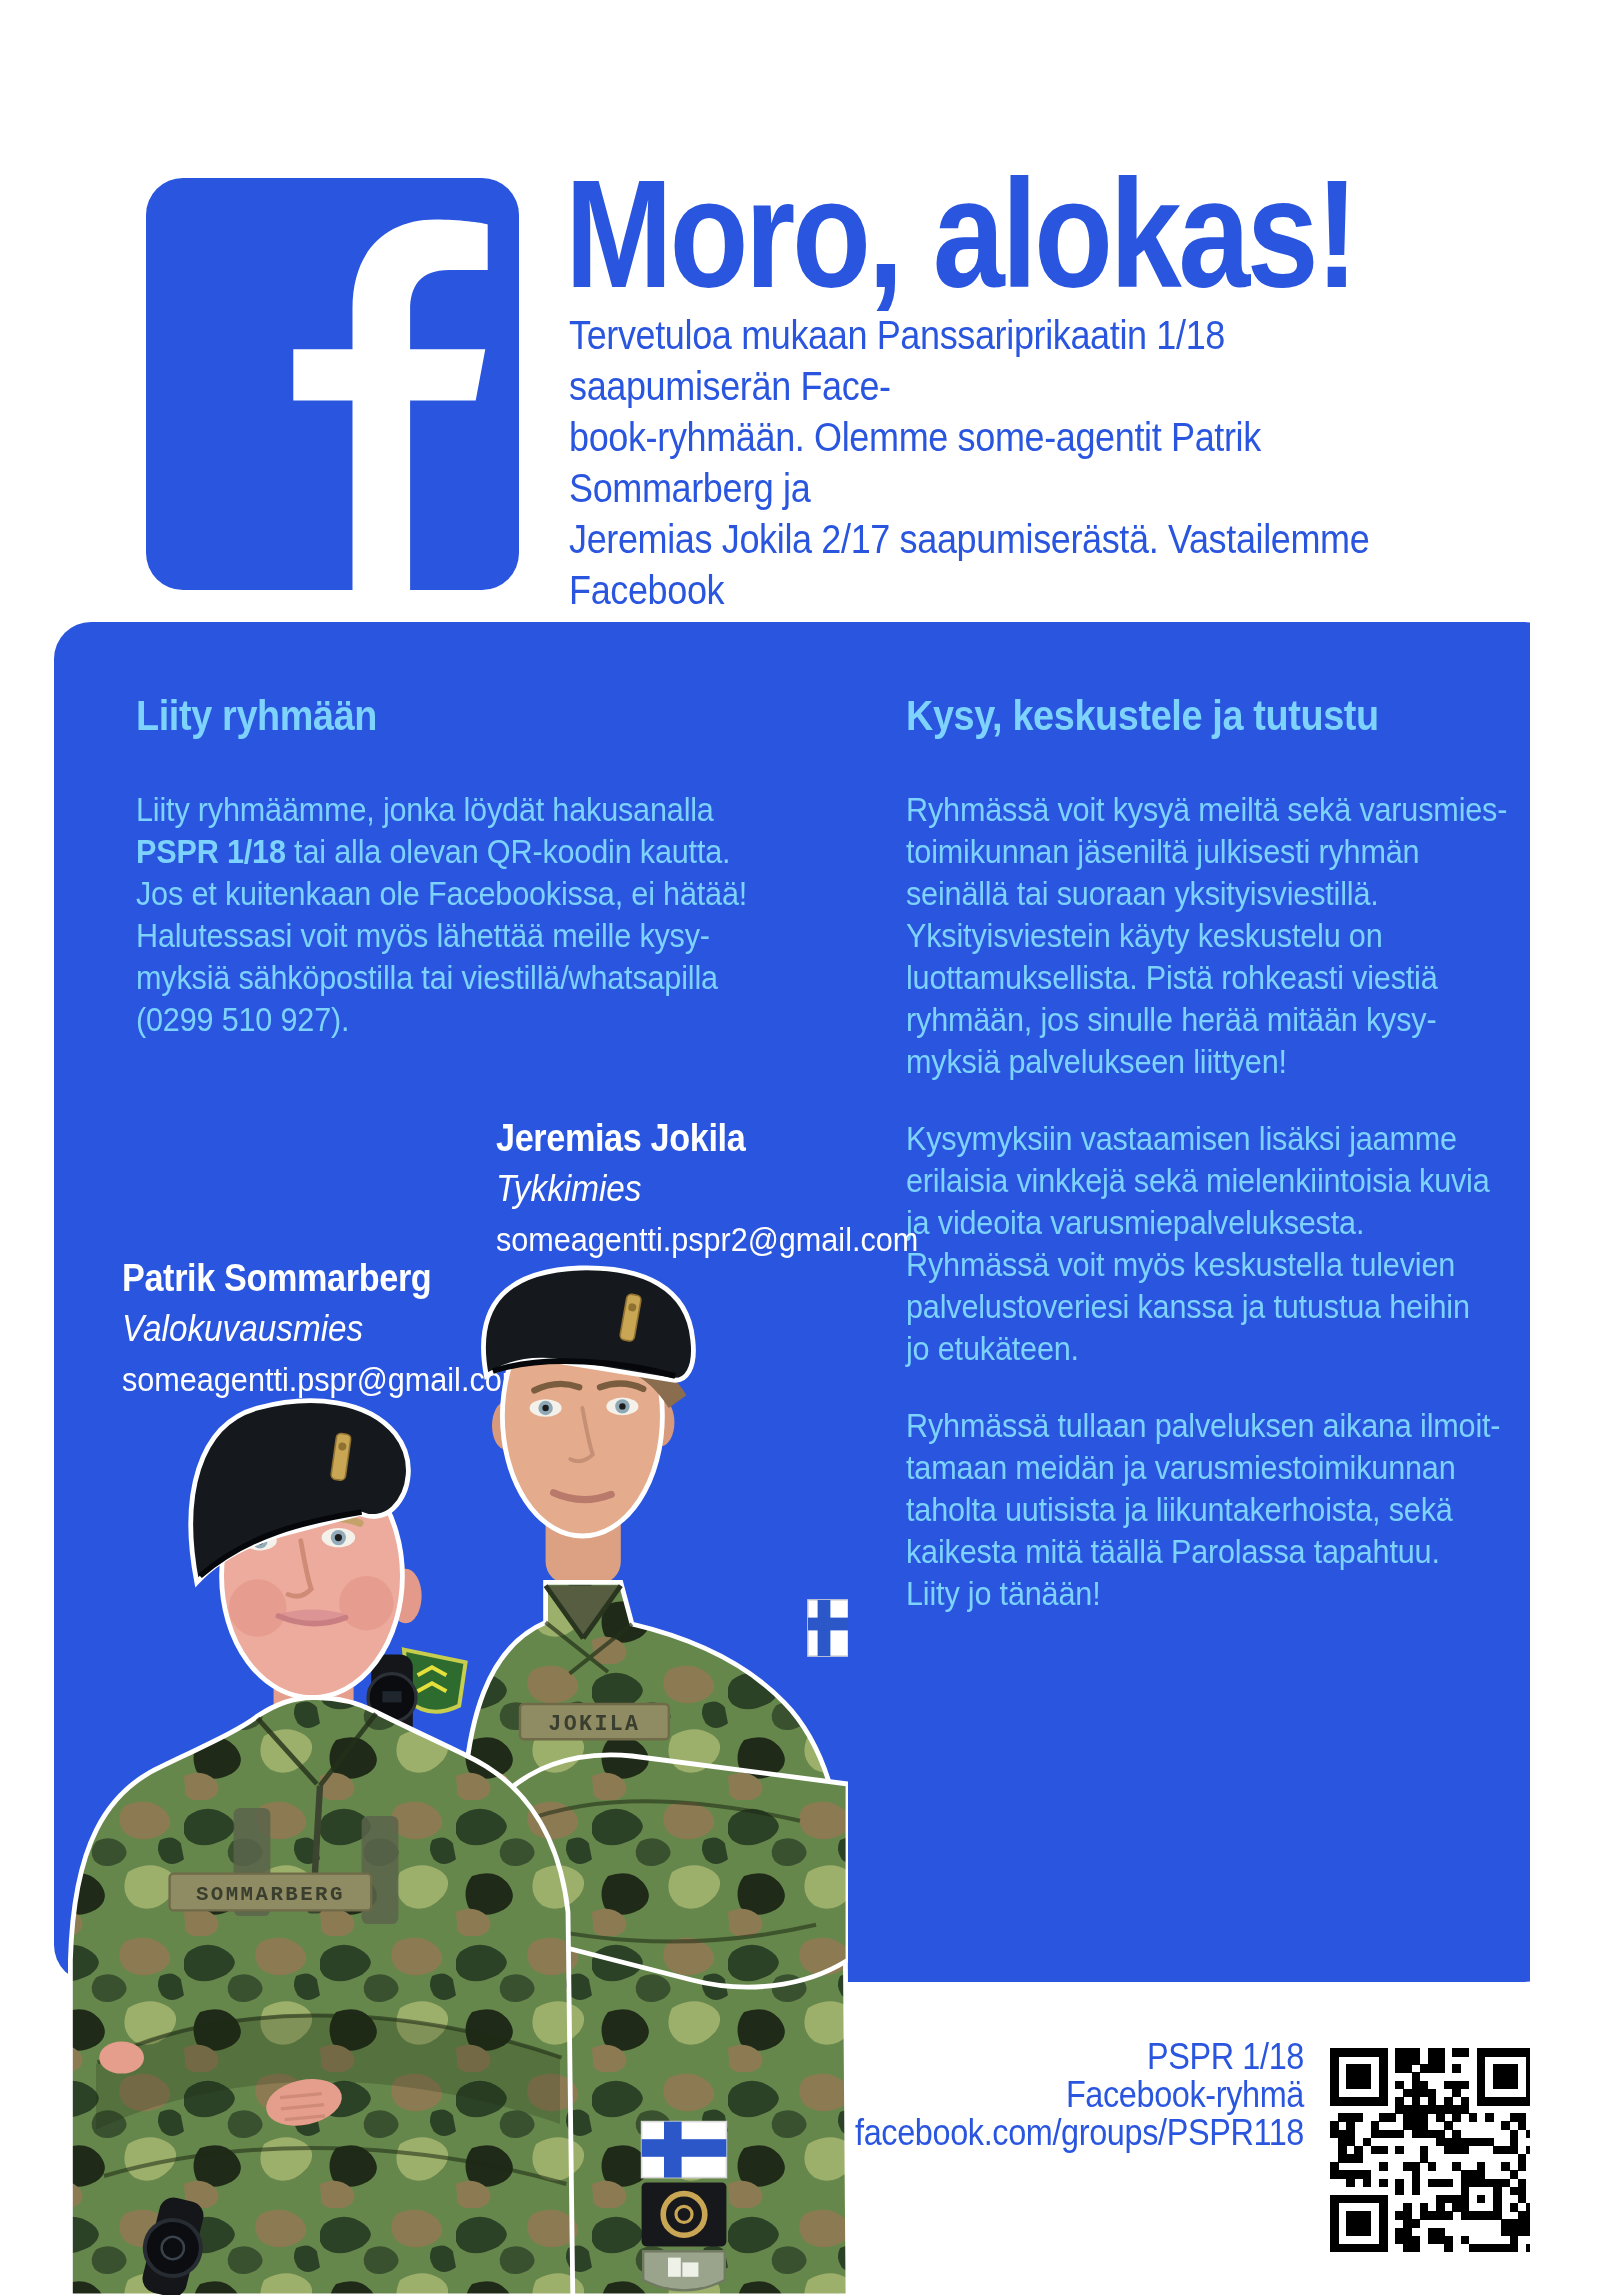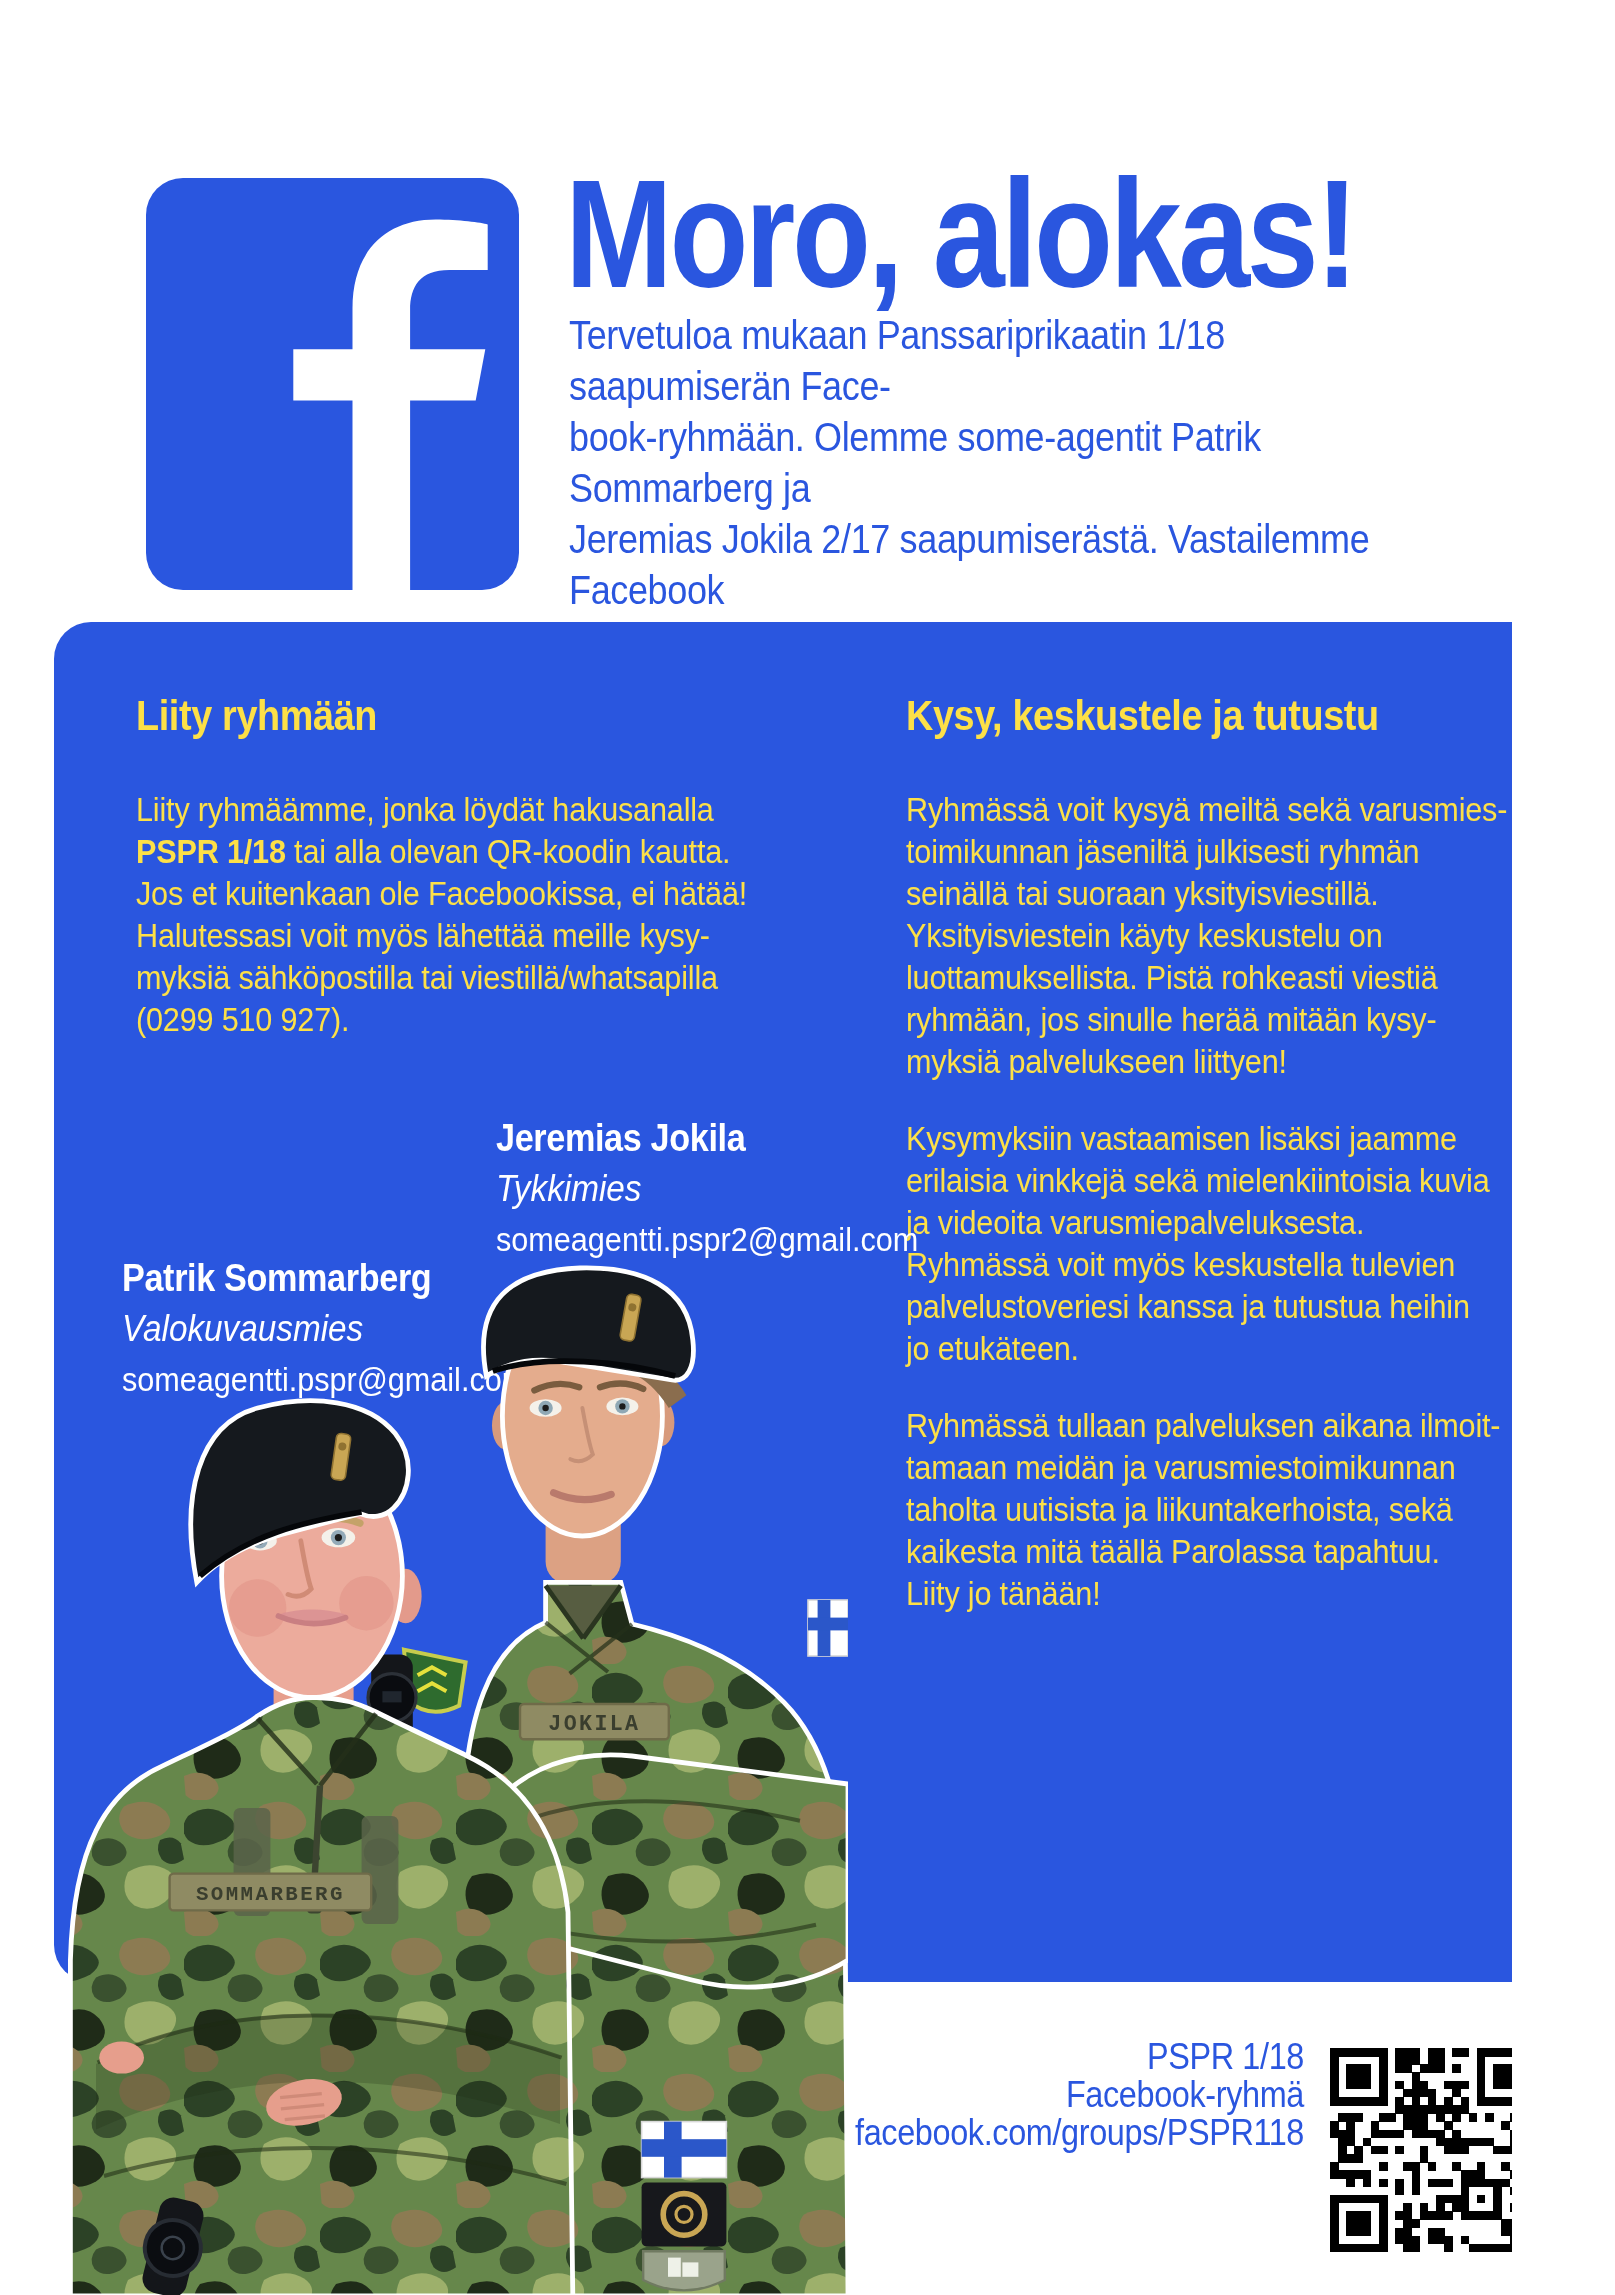--- a/index.html
+++ b/index.html
@@ -1,31 +1,31 @@
 <!DOCTYPE html>
 <html style="font-size:12.8px"><head>
 <meta charset="utf-8">
 <style>
   html,body{margin:0;padding:0;background:#ffffff;}
   .page{position:relative;width:1512px;height:2295px;background:#ffffff;overflow:hidden;
-        font-family:"Liberation Sans",sans-serif;}
+        font-family:"Liberation Sans",sans-serif;padding-left:18px;}
   
   .fb-tile{position:absolute;left:146px;top:178px;width:373px;height:412px;
            background:#2a56df;border-radius:37px;}
   .fb-tile svg{position:absolute;left:0;top:0;width:100%;height:100%;}
   
   .headline{position:absolute;left:565px;top:157px;width:1120px;margin:0;
             color:#2a56df;font-size:154px;font-weight:700;letter-spacing:-4px;line-height:1.0;
             transform:scaleX(.84);transform-origin:left top;white-space:nowrap;}
   .intro{position:absolute;left:569px;top:310px;width:976px;color:#2a56df;
          font-size:40px;line-height:51px;letter-spacing:-0.4px;
          transform:scaleX(.9);transform-origin:left top;white-space:pre-line;}
   
   .panel{position:absolute;left:54px;top:622px;width:1507px;height:1360px;
-         background:#2a56df;border-radius:37px;color:#fde047;text-decoration:underline;}
+         background:#2a56df;border-radius:37px;color:#7dd3fc;text-decoration:underline;}
   .col{position:absolute;top:70px;transform:scaleX(.9);transform-origin:left top;}
   .col-left{left:82px;width:800px;}
   .col-right{left:852px;width:768px;}
   .col h2{margin:0;font-size:42px;font-weight:700;letter-spacing:-0.4px;}
   .body{margin-top:48px;font-size:34px;line-height:42px;letter-spacing:-0.2px;}
   .pre{white-space:pre-line;}
   .gap{margin-top:35px;}
   .body strong{font-weight:700;}
   
   .person{position:absolute;color:#ffffff;transform:scaleX(.9);transform-origin:left top;width:560px;}

